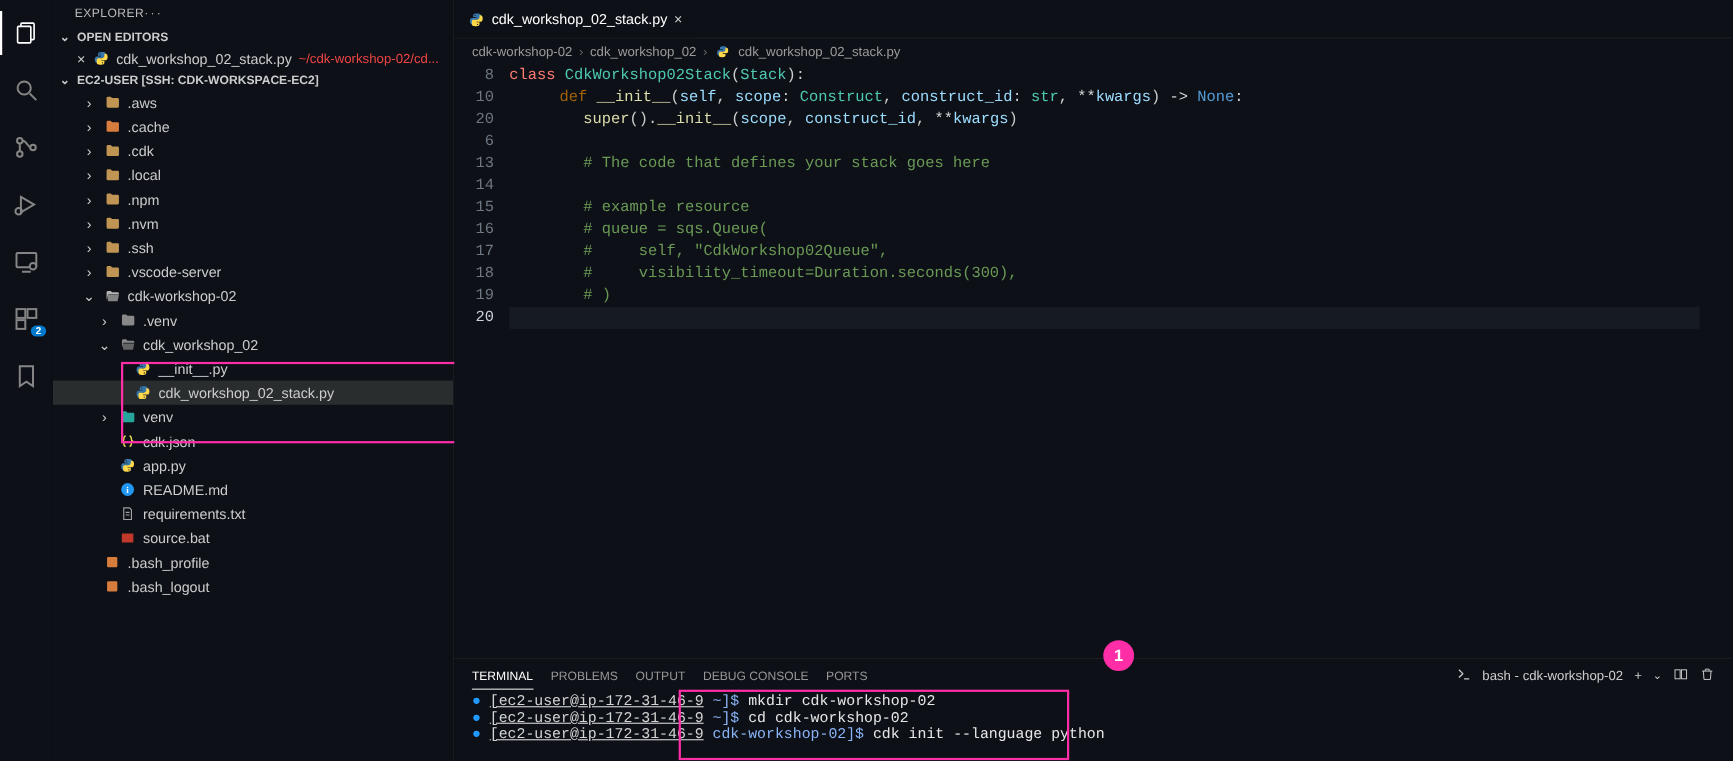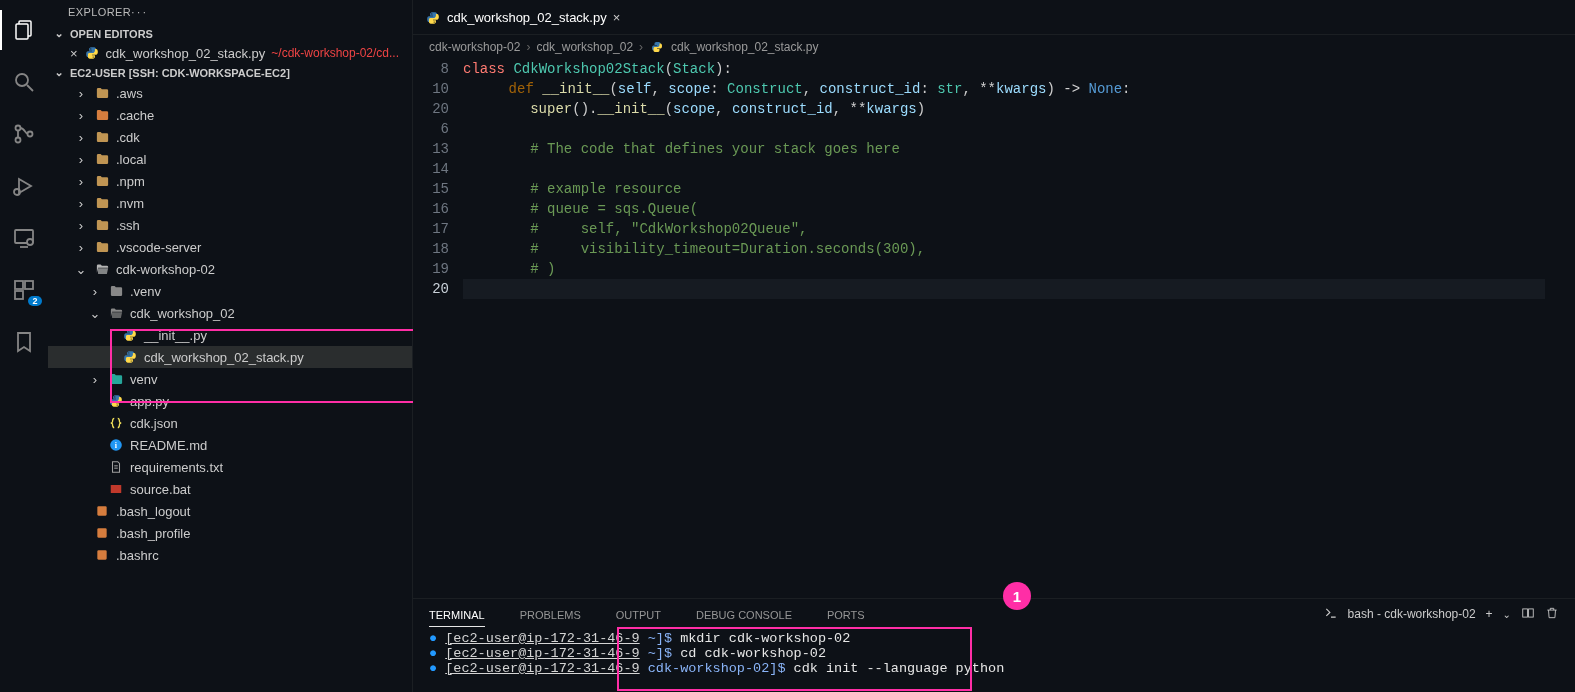--- a/index.html
+++ b/index.html
@@ -137,21 +137,21 @@
   height: 94px;
   border-top: 1px solid #1b1f23;
   background: #0d1117;
   display: flex; flex-direction: column;
   position: relative;
 }
 .panel-tabs {
   display: flex; align-items: center; gap: 20px; padding: 0 16px; height: 30px;
   font-size: 11px; color: #969696; justify-content: space-between;
 }
-.panel-tabs-left { display: flex; gap: 35px; align-items: flex-start; }
+.panel-tabs-left { display: flex; gap: 16px; align-items: flex-start; }
 .panel-tab { cursor: pointer; padding: 7px 0 5px; }
 .panel-tab.active { color: #fff; border-bottom: 1px solid #e7e7e7; }
 .panel-tabs-right { display: flex; align-items: center; gap: 10px; font-size: 12px; color: #ccc; }
 .panel-body {
   flex: 1; padding: 2px 16px 0;
   font-family: 'Consolas','Courier New', monospace; font-size: 13.5px;
   color: #e6e6e6; overflow: hidden; white-space: pre;
 }
 .term-prompt { color: #d4d4d4; text-decoration: underline; }
 .term-bullet { color: #2299ff; }
@@ -375,37 +375,37 @@
           <span class="file-icon teal-icon">
             <svg width="15" height="15" viewBox="0 0 24 24" fill="currentColor">
               <path d="M3 5a2 2 0 012-2h4l2 2h8a2 2 0 012 2v10a2 2 0 01-2 2H5a2 2 0 01-2-2V5z"></path>
             </svg>
           </span>
           <span>venv</span>
         </div>
         <div class="tree-row">
           <span class="indent" style="width:34px"></span>
           <span class="chev"></span>
+          <span class="file-icon json-icon">
+            <svg width="14" height="14" viewBox="0 0 24 24" fill="none" stroke="currentColor" stroke-width="2.2">
+              <path d="M9 4c-3 0-3 4-3 6s-3 2-3 2 3 0 3 2 0 6 3 6M15 4c3 0 3 4 3 6s3 2 3 2-3 0-3 2 0 6-3 6"></path>
+            </svg>
+          </span>
+          <span>cdk.json</span>
+        </div>
+        <div class="tree-row">
+          <span class="indent" style="width:34px"></span>
+          <span class="chev"></span>
           <span class="file-icon">
             <svg width="14" height="14" viewBox="0 0 24 24">
               <path fill="#3776ab" d="M12 2c-3 0-5 1-5 3v3h5v1H5c-2 0-3 2-3 5s1 5 3 5h2v-3c0-2 2-4 4-4h5c2 0 3-1 3-3V5c0-2-2-3-5-3h-2zm-2 2a1 1 0 110 2 1 1 0 010-2z"></path>
               <path fill="#ffd94a" d="M12 22c3 0 5-1 5-3v-3h-5v-1h7c2 0 3-2 3-5s-1-5-3-5h-2v3c0 2-2 4-4 4H8c-2 0-3 1-3 3v4c0 2 2 3 5 3h2zm2-2a1 1 0 110-2 1 1 0 010 2z"></path>
             </svg>
           </span>
           <span>app.py</span>
-        </div>
-        <div class="tree-row">
-          <span class="indent" style="width:34px"></span>
-          <span class="chev"></span>
-          <span class="file-icon json-icon">
-            <svg width="14" height="14" viewBox="0 0 24 24" fill="none" stroke="currentColor" stroke-width="2.2">
-              <path d="M9 4c-3 0-3 4-3 6s-3 2-3 2 3 0 3 2 0 6 3 6M15 4c3 0 3 4 3 6s3 2 3 2-3 0-3 2 0 6-3 6"></path>
-            </svg>
-          </span>
-          <span>cdk.json</span>
         </div>
         <div class="tree-row">
           <span class="indent" style="width:34px"></span>
           <span class="chev"></span>
           <span class="file-icon info-icon">
             <svg width="14" height="14" viewBox="0 0 24 24" fill="currentColor">
               <circle cx="12" cy="12" r="10"></circle>
               <text x="12" y="17" text-anchor="middle" fill="#fff" font-size="14" font-family="serif" font-weight="bold">i</text>
             </svg>
           </span>
@@ -434,41 +434,31 @@
           <span>source.bat</span>
         </div>
         <div class="tree-row">
           <span class="indent" style="width:20px"></span>
           <span class="chev"></span>
           <span class="file-icon db-icon">
             <svg width="14" height="14" viewBox="0 0 24 24" fill="currentColor">
               <rect x="4" y="4" width="16" height="16" rx="2"></rect>
             </svg>
           </span>
-          <span>.bash_logout</span>
+          <span>.bash_profile</span>
         </div>
         <div class="tree-row">
           <span class="indent" style="width:20px"></span>
           <span class="chev"></span>
           <span class="file-icon db-icon">
             <svg width="14" height="14" viewBox="0 0 24 24" fill="currentColor">
               <rect x="4" y="4" width="16" height="16" rx="2"></rect>
             </svg>
           </span>
-          <span>.bash_profile</span>
-        </div>
-        <div class="tree-row">
-          <span class="indent" style="width:20px"></span>
-          <span class="chev"></span>
-          <span class="file-icon db-icon">
-            <svg width="14" height="14" viewBox="0 0 24 24" fill="currentColor">
-              <rect x="4" y="4" width="16" height="16" rx="2"></rect>
-            </svg>
-          </span>
-          <span>.bashrc</span>
+          <span>.bash_logout</span>
         </div>
       </div>
 
     <div class="highlight-box" style="top:329px; left:62px; width:352px; height:74px;"></div>
     <div class="annotation-badge" style="top:282px; left:386px;">2</div>
   </div>
 
   <div class="main">
     <div class="tabs">
       <div class="tab active">

